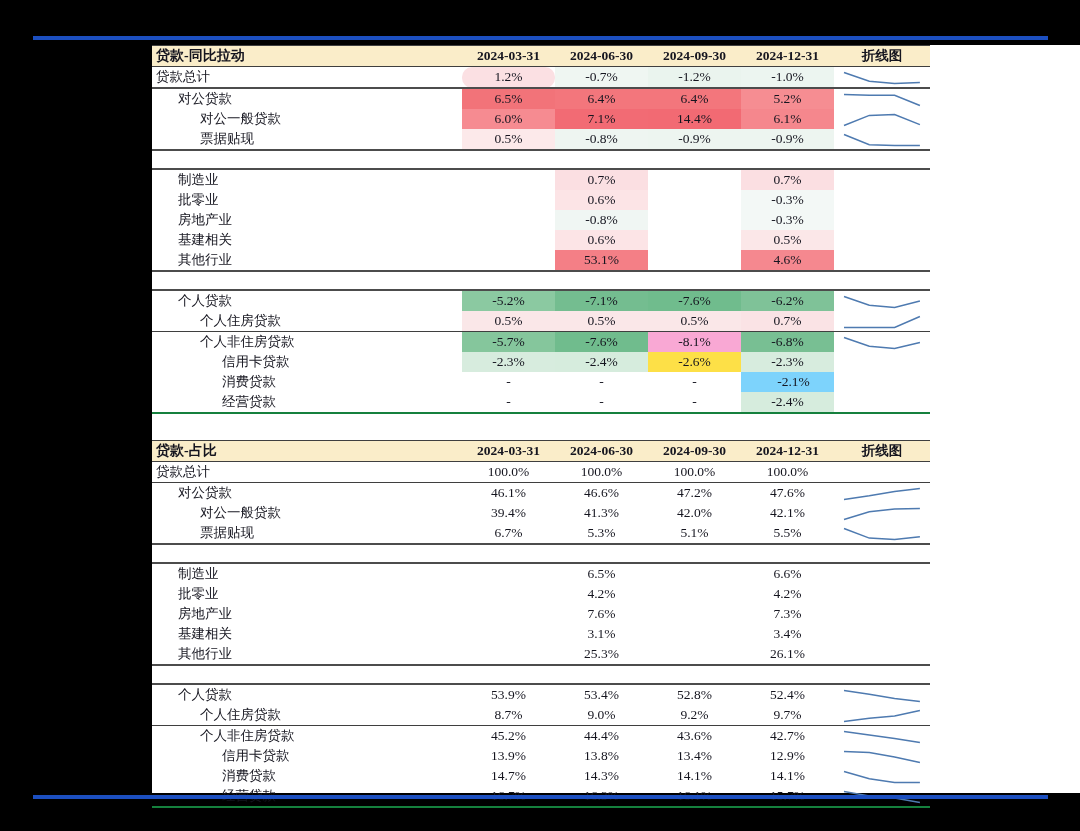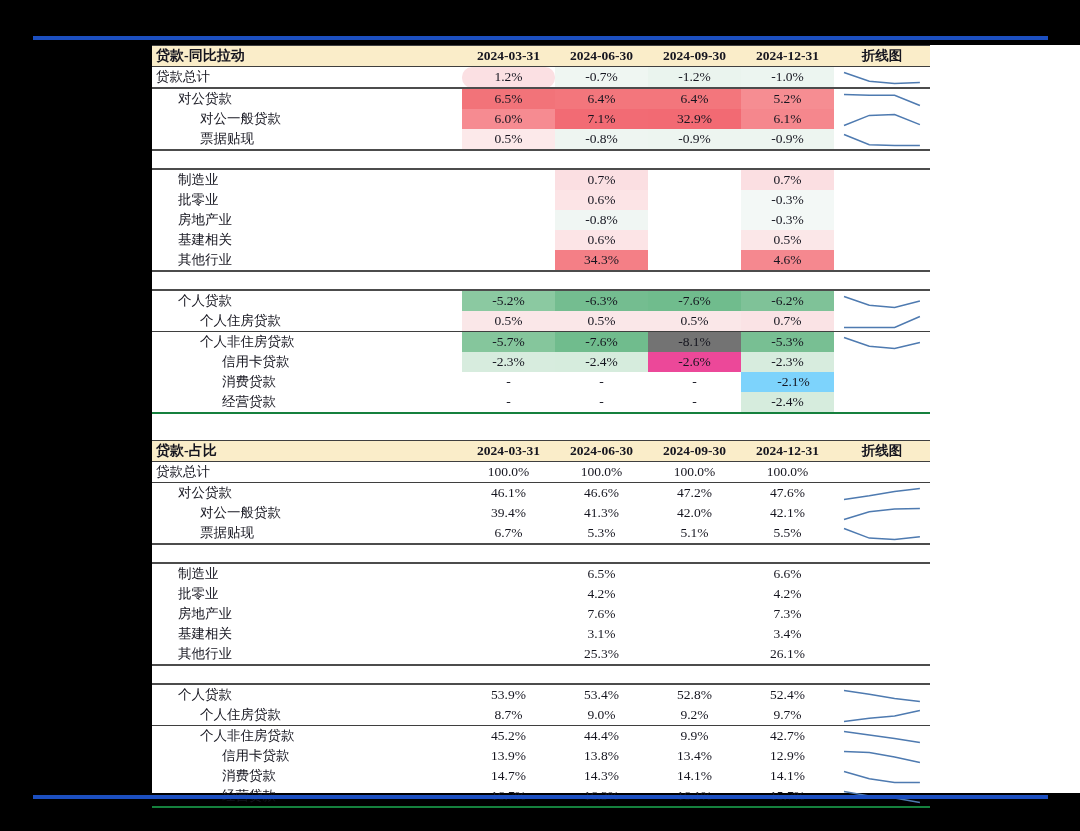--- a/index.html
+++ b/index.html
@@ -87,21 +87,21 @@
             <td class="spark-cell">
               <svg width="90" height="18" viewBox="0 0 90 18">
                 <polyline fill="none" stroke="#4e7ab0" stroke-width="1.5" points="7.0,3.5 32.3,4.3 57.6,4.3 82.9,14.5"></polyline>
               </svg>
             </td>
           </tr>
           <tr>
             <td class="label-cell" style="padding-left: 48px;">对公一般贷款</td>
             <td class="val-cell" style="background: rgb(246, 139, 145);">6.0%</td>
             <td class="val-cell" style="background: rgb(242, 107, 116);">7.1%</td>
-            <td class="val-cell" style="background: rgb(242, 106, 115);">32.9%</td>
+            <td class="val-cell" style="background: rgb(242, 106, 115);">14.4%</td>
             <td class="val-cell" style="background: rgb(245, 135, 141);">6.1%</td>
             <td class="spark-cell">
               <svg width="90" height="18" viewBox="0 0 90 18">
                 <polyline fill="none" stroke="#4e7ab0" stroke-width="1.5" points="7.0,14.5 32.3,4.4 57.6,3.5 82.9,13.6"></polyline>
               </svg>
             </td>
           </tr>
           <tr>
             <td class="label-cell" style="padding-left: 48px;">票据贴现</td>
             <td class="val-cell" style="background: rgb(252, 233, 234);">0.5%</td>
@@ -145,32 +145,32 @@
             <td class="label-cell" style="padding-left: 26px;">基建相关</td>
             <td class="val-cell"></td>
             <td class="val-cell" style="background: rgb(252, 228, 230);">0.6%</td>
             <td class="val-cell"></td>
             <td class="val-cell" style="background: rgb(251, 231, 232);">0.5%</td>
             <td class="spark-cell"></td>
           </tr>
           <tr>
             <td class="label-cell" style="padding-left: 26px;">其他行业</td>
             <td class="val-cell"></td>
-            <td class="val-cell" style="background: rgb(244, 127, 134);">34.3%</td>
+            <td class="val-cell" style="background: rgb(244, 127, 134);">53.1%</td>
             <td class="val-cell"></td>
             <td class="val-cell" style="background: rgb(245, 136, 143);">4.6%</td>
             <td class="spark-cell"></td>
           </tr>
           <tr class="spacer-row">
             <td colspan="6"></td>
           </tr>
           <tr class="bt-thick">
             <td class="label-cell" style="padding-left: 26px;">个人贷款</td>
             <td class="val-cell" style="background: rgb(139, 201, 161);">-5.2%</td>
-            <td class="val-cell" style="background: rgb(116, 189, 144);">-6.3%</td>
+            <td class="val-cell" style="background: rgb(116, 189, 144);">-7.1%</td>
             <td class="val-cell" style="background: rgb(112, 188, 141);">-7.6%</td>
             <td class="val-cell" style="background: rgb(127, 194, 152);">-6.2%</td>
             <td class="spark-cell">
               <svg width="90" height="18" viewBox="0 0 90 18">
                 <polyline fill="none" stroke="#4e7ab0" stroke-width="1.5" points="7.0,3.5 32.3,12.2 57.6,14.5 82.9,8.1"></polyline>
               </svg>
             </td>
           </tr>
           <tr>
             <td class="label-cell" style="padding-left: 48px;">个人住房贷款</td>
@@ -181,33 +181,33 @@
             <td class="spark-cell">
               <svg width="90" height="18" viewBox="0 0 90 18">
                 <polyline fill="none" stroke="#4e7ab0" stroke-width="1.5" points="7.0,14.5 32.3,14.5 57.6,14.5 82.9,3.5"></polyline>
               </svg>
             </td>
           </tr>
           <tr class="bt-thin">
             <td class="label-cell" style="padding-left: 48px;">个人非住房贷款</td>
             <td class="val-cell" style="background: rgb(133, 198, 156);">-5.7%</td>
             <td class="val-cell" style="background: rgb(112, 188, 141);">-7.6%</td>
-            <td class="val-cell" style="background: #737373;">-8.1%</td>
-            <td class="val-cell" style="background: rgb(120, 191, 147);">-5.3%</td>
+            <td class="val-cell" style="background: #f9a8d4;">-8.1%</td>
+            <td class="val-cell" style="background: rgb(120, 191, 147);">-6.8%</td>
             <td class="spark-cell">
               <svg width="90" height="18" viewBox="0 0 90 18">
                 <polyline fill="none" stroke="#4e7ab0" stroke-width="1.5" points="7.0,3.5 32.3,12.2 57.6,14.5 82.9,8.5"></polyline>
               </svg>
             </td>
           </tr>
           <tr>
             <td class="label-cell" style="padding-left: 70px;">信用卡贷款</td>
             <td class="val-cell" style="background: rgb(215, 236, 222);">-2.3%</td>
             <td class="val-cell" style="background: rgb(214, 236, 221);">-2.4%</td>
-            <td class="val-cell" style="background: #ec4899;">-2.6%</td>
+            <td class="val-cell" style="background: #fde047;">-2.6%</td>
             <td class="val-cell" style="background: rgb(215, 236, 222);">-2.3%</td>
             <td class="spark-cell"></td>
           </tr>
           <tr>
             <td class="label-cell" style="padding-left: 70px;">消费贷款</td>
             <td class="val-cell">-</td>
             <td class="val-cell">-</td>
             <td class="val-cell">-</td>
             <td class="val-cell" style="background: #7dd3fc; padding-left: 12px;">-2.1%</td>
             <td class="spark-cell"></td>
@@ -353,21 +353,21 @@
             <td class="spark-cell">
               <svg width="90" height="18" viewBox="0 0 90 18">
                 <polyline fill="none" stroke="#4e7ab0" stroke-width="1.5" points="7.0,14.5 32.3,11.2 57.6,9.0 82.9,3.5"></polyline>
               </svg>
             </td>
           </tr>
           <tr class="bt-thin">
             <td class="label-cell" style="padding-left: 48px;">个人非住房贷款</td>
             <td class="val-cell">45.2%</td>
             <td class="val-cell">44.4%</td>
-            <td class="val-cell">9.9%</td>
+            <td class="val-cell">43.6%</td>
             <td class="val-cell">42.7%</td>
             <td class="spark-cell">
               <svg width="90" height="18" viewBox="0 0 90 18">
                 <polyline fill="none" stroke="#4e7ab0" stroke-width="1.5" points="7.0,3.5 32.3,7.0 57.6,10.5 82.9,14.5"></polyline>
               </svg>
             </td>
           </tr>
           <tr>
             <td class="label-cell" style="padding-left: 70px;">信用卡贷款</td>
             <td class="val-cell">13.9%</td>

